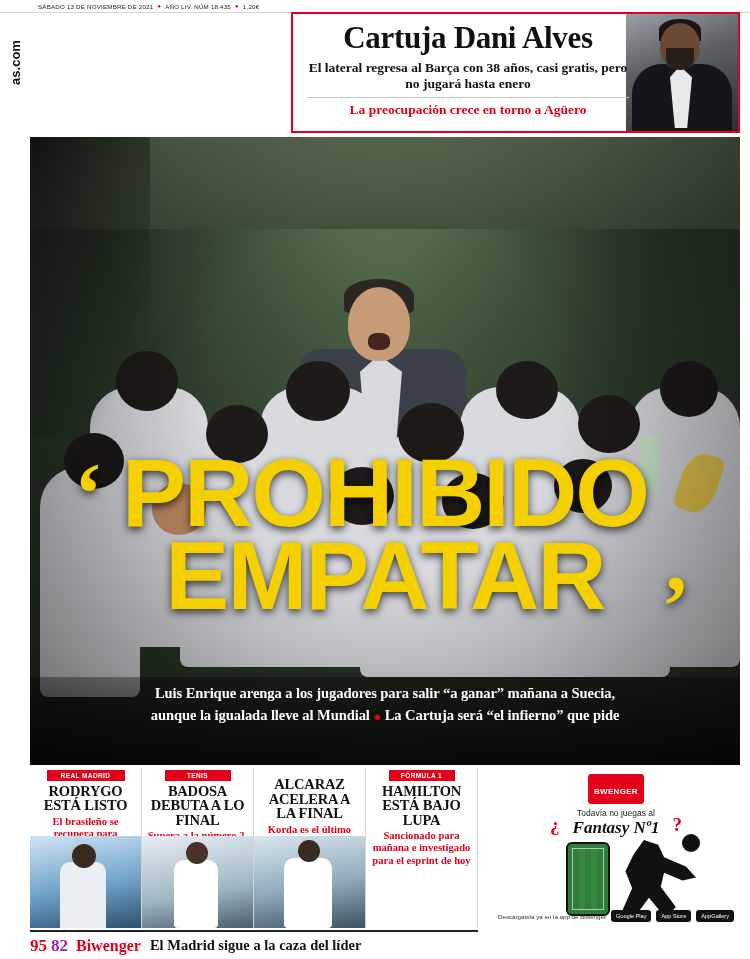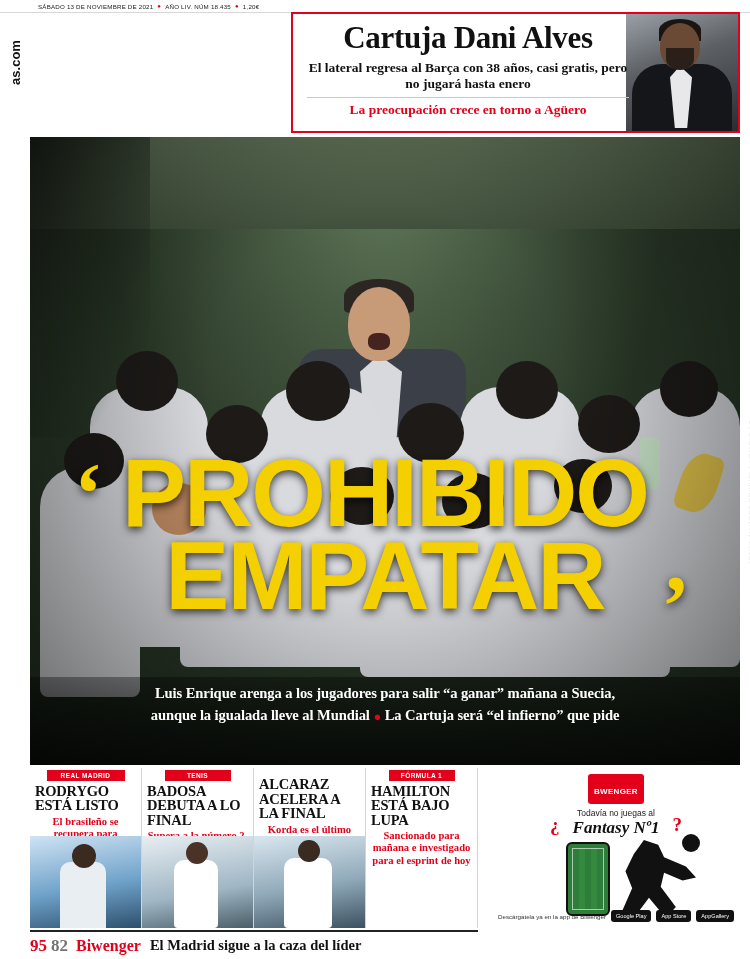--- a/index.html
+++ b/index.html
@@ -262,21 +262,21 @@
     margin: 2px auto 3px;
     background: #e2001a; color: #fff;
     font-size: 6.5px; font-weight: bold; letter-spacing: .4px;
     text-align: center; padding: 2px 4px 1.5px;
     width: 66px;
   }
   .kicker.wide { width: 78px; }
   .col h3 {
     font-family: "Liberation Serif", serif;
     font-weight: bold; font-size: 14.5px; line-height: 1.0;
-    color: #111; letter-spacing: -0.2px;
+    text-align: center; color: #111; letter-spacing: -0.2px;
   }
   .col .desc {
     font-family: "Liberation Serif", serif;
     font-size: 10.6px; line-height: 1.16; color: #e2001a;
     text-align: center; margin-top: 3px; font-weight: bold;
   }
   .thumb {
     position: absolute; bottom: 0; left: 0; width: 112px; height: 92px;
     overflow: hidden;
   }
@@ -355,21 +355,21 @@
   .euroliga {
     position: absolute; left: 30px; top: 930px; width: 448px; height: 27px;
     border-top: 2px solid #222;
     display: flex; align-items: center;
     padding-top: 2px;
   }
   .score {
     font-family: "Liberation Serif", serif;
     font-weight: bold; font-size: 17px; color: #e2001a; margin-right: 4px;
   }
-  .score.second { color: #737373; margin-right: 8px; }
+  .score.second { color: #a21caf; margin-right: 8px; }
   .eu-title {
     font-family: "Liberation Serif", serif;
     font-weight: bold; font-size: 16px; color: #e2001a; margin-right: 9px;
   }
   .eu-sub {
     font-family: "Liberation Serif", serif;
     font-weight: bold; font-size: 14.5px; color: #111;
   }
 </style>
 </head>

